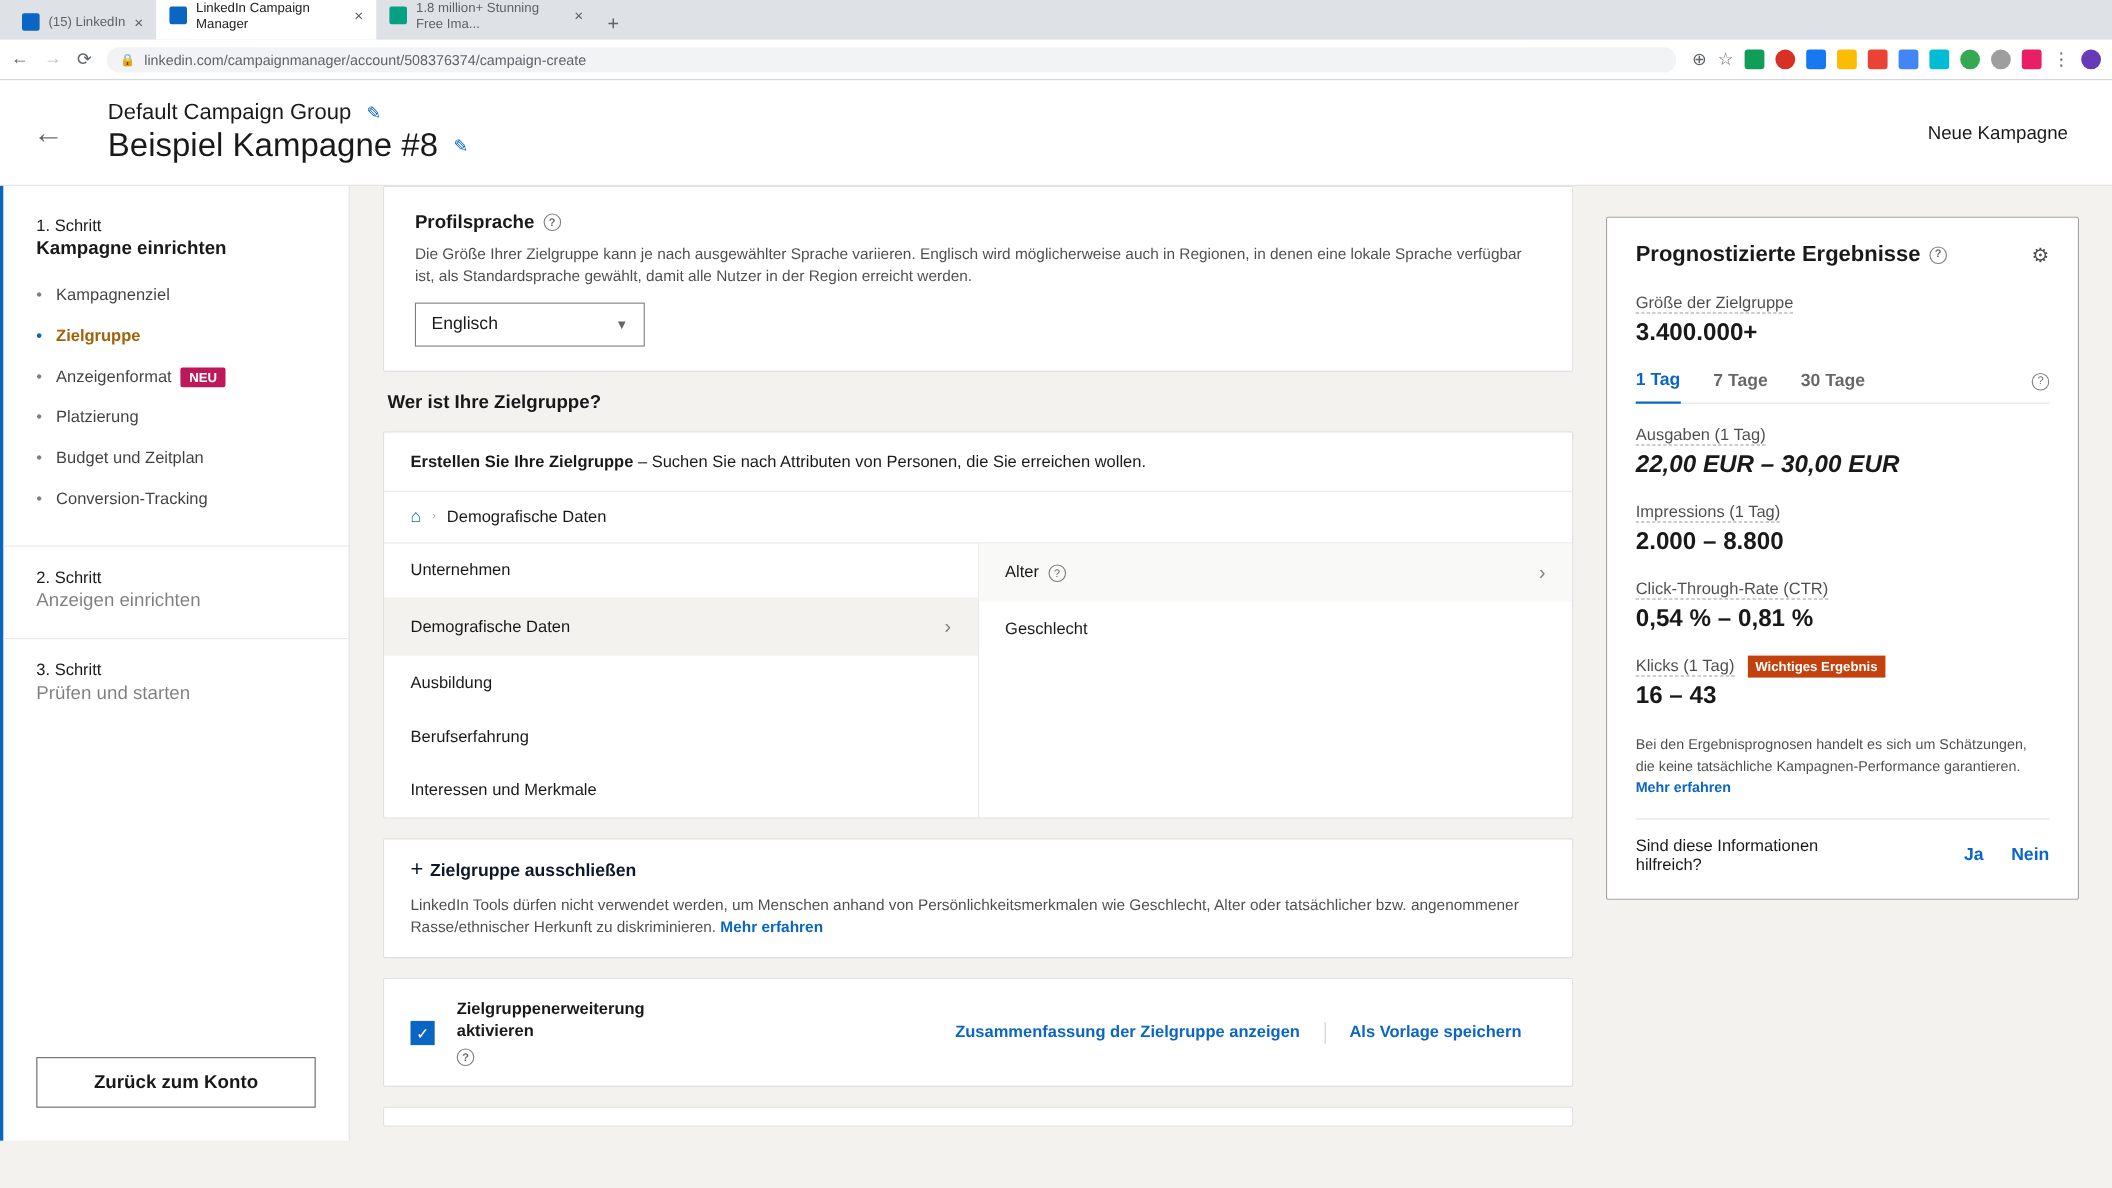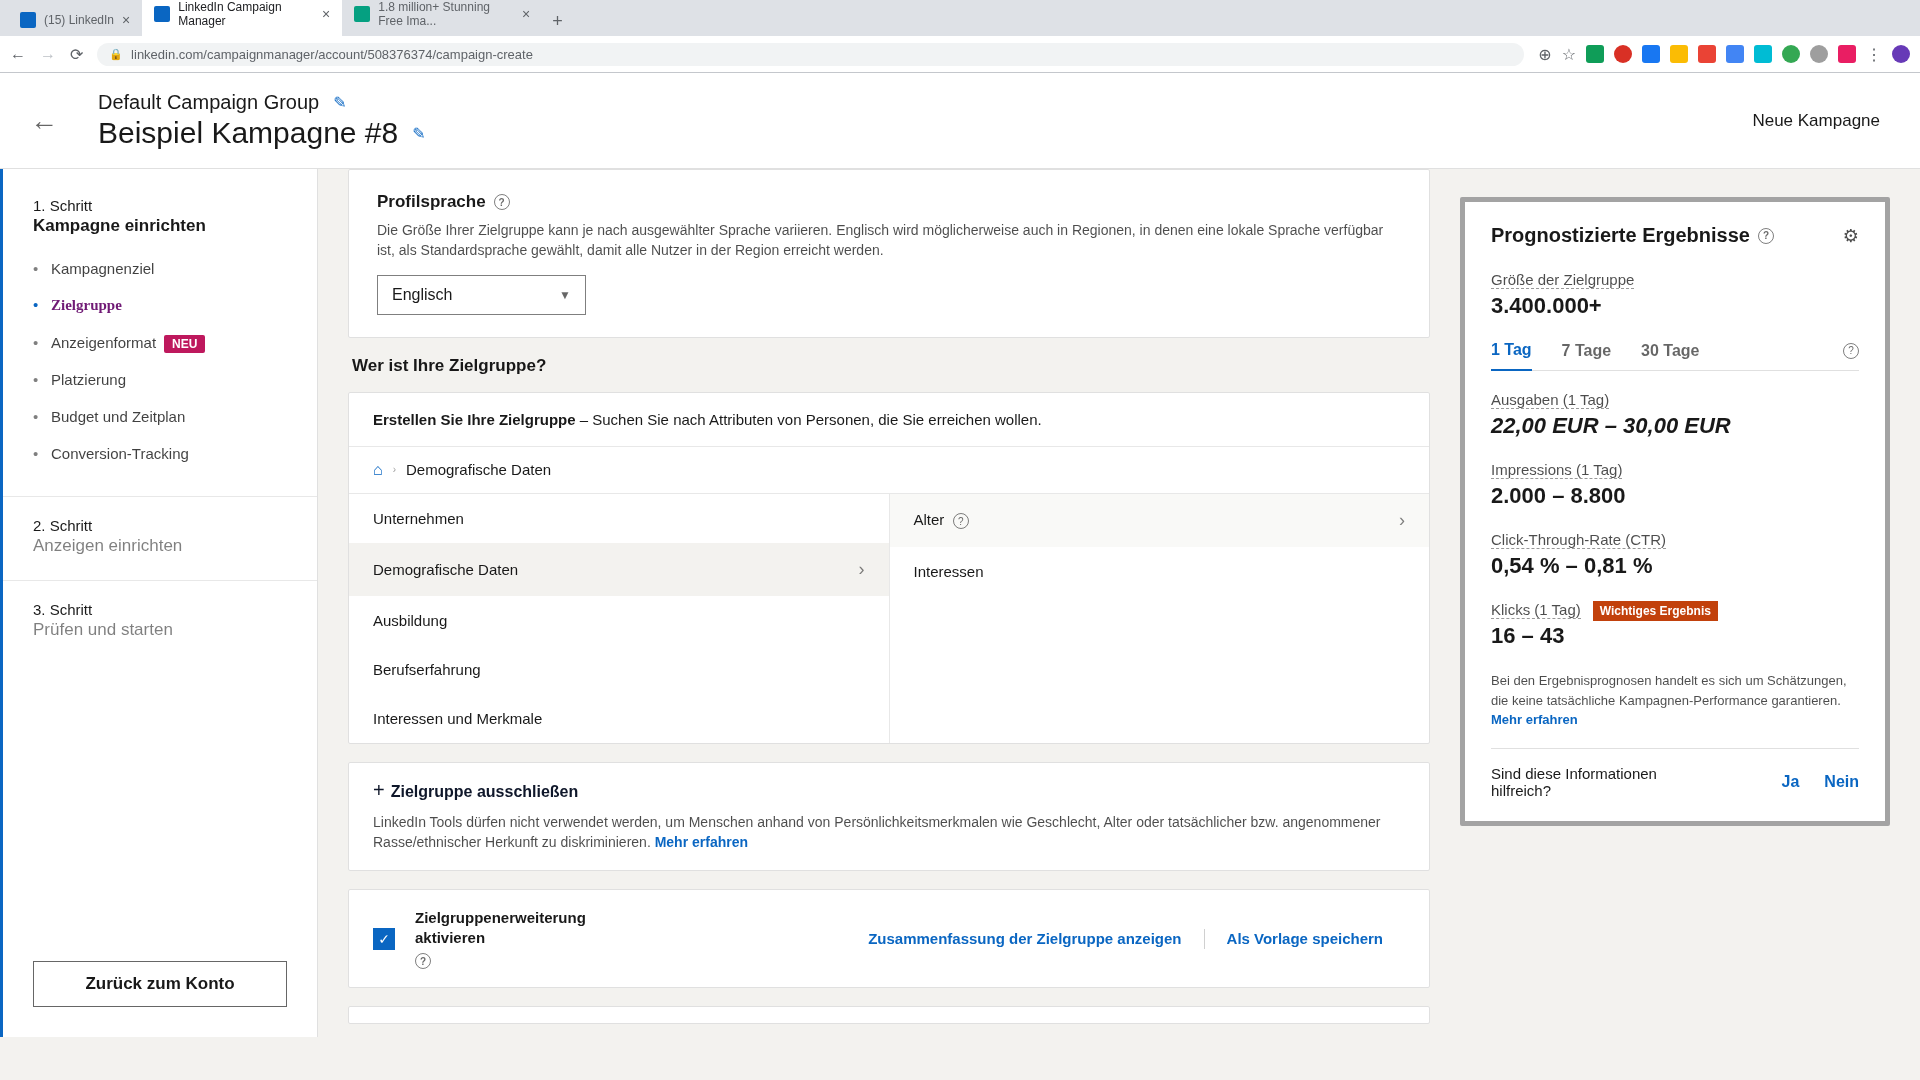--- a/index.html
+++ b/index.html
@@ -35,21 +35,21 @@
 
 .app-body { display: flex; height: calc(1080px - 72px - 140px); }
 .sidebar { width: 318px; background: #fff; border-right: 1px solid #e0e0e0; border-left: 3px solid #0a66c2; padding-top: 28px; display: flex; flex-direction: column; }
 .step-block { padding: 0 30px 24px 30px; border-bottom: 1px solid #e8e8e8; margin-bottom: 20px; }
 .step-label { font-size: 15px; color: rgba(0,0,0,0.9); margin-bottom: 2px; }
 .step-title { font-size: 17px; font-weight: 600; color: rgba(0,0,0,0.9); }
 .step-title.muted { font-weight: 400; color: rgba(0,0,0,0.5); }
 .substeps { list-style: none; margin-top: 14px; }
 .substeps li { padding: 10px 0 10px 18px; font-size: 15px; color: rgba(0,0,0,0.75); position: relative; cursor: pointer; }
 .substeps li::before { content: "•"; position: absolute; left: 0; color: rgba(0,0,0,0.5); }
-.substeps li.active { color: #701a75; font-weight: 600; font-family: Liberation Serif, serif; }
+.substeps li.active { color: #a16207; font-weight: 600; }
 .substeps li.active::before { color: #0a66c2; }
 .badge-new { background: #be185d; color: #fff; font-size: 12px; font-weight: 600; padding: 2px 8px; border-radius: 2px; margin-left: 8px; }
 .back-account { margin: auto 30px 30px 30px; border: 1px solid rgba(0,0,0,0.6); background: #fff; padding: 12px; font-size: 17px; font-weight: 600; text-align: center; cursor: pointer; }
 
 .main { flex: 1; padding: 0 30px 30px 30px; overflow-y: auto; }
 .card { background: #fff; border: 1px solid #e0e0e0; border-radius: 2px; margin-bottom: 18px; }
 .card-pad { padding: 22px 28px; }
 
 .section-title { font-size: 17px; font-weight: 600; display: flex; align-items: center; gap: 8px; margin-bottom: 8px; }
 .help { width: 16px; height: 16px; border: 1px solid rgba(0,0,0,0.5); border-radius: 50%; display: inline-flex; align-items: center; justify-content: center; font-size: 10px; color: rgba(0,0,0,0.6); cursor: pointer; }
@@ -80,21 +80,21 @@
 .policy a { color: #0a66c2; font-weight: 600; text-decoration: none; cursor: pointer; }
 
 .footer-row { display: flex; align-items: center; padding: 18px 24px; gap: 20px; }
 .check { width: 22px; height: 22px; background: #0a66c2; display: flex; align-items: center; justify-content: center; color: #fff; font-size: 14px; cursor: pointer; flex-shrink: 0; }
 .check-label { font-size: 15px; font-weight: 600; line-height: 1.3; max-width: 210px; display: flex; align-items: center; gap: 6px; flex-wrap: wrap; }
 .footer-links { margin-left: auto; display: flex; align-items: center; }
 .footer-links span { color: #0a66c2; font-weight: 600; font-size: 15px; padding: 0 22px; cursor: pointer; }
 .footer-links .divider { width: 1px; height: 20px; background: #d0d0d0; }
 
 .forecast { width: 460px; padding: 28px 30px 0 0; }
-.fc-card { background: #fff; border: 5px solid #a3a3a3; border-radius: 2px; padding: 22px 26px; }
+.fc-card { background: #fff; border: 1px solid #a3a3a3; border-radius: 2px; padding: 22px 26px; }
 .fc-head { display: flex; align-items: center; justify-content: space-between; margin-bottom: 24px; }
 .fc-title { font-size: 20px; font-weight: 600; display: flex; align-items: center; gap: 8px; }
 .gear { font-size: 18px; color: rgba(0,0,0,0.7); cursor: pointer; }
 .metric-label { font-size: 15px; color: rgba(0,0,0,0.7); border-bottom: 1px dashed rgba(0,0,0,0.4); display: inline-block; margin-bottom: 4px; }
 .metric-val { font-size: 22px; font-weight: 600; margin-bottom: 22px; }
 .metric-val.italic { font-style: italic; }
 .tabs { display: flex; gap: 30px; border-bottom: 1px solid #e0e0e0; margin-bottom: 20px; align-items: center; }
 .tabs .t { padding-bottom: 10px; font-size: 16px; font-weight: 600; color: rgba(0,0,0,0.6); cursor: pointer; }
 .tabs .t.active { color: #0a66c2; border-bottom: 2px solid #0a66c2; margin-bottom: -1px; }
 .tabs .help { margin-left: auto; margin-bottom: 10px; }
@@ -238,21 +238,21 @@
           <div class="cat-item">
               <span>Interessen und Merkmale</span>
             </div>
         </div>
         <div class="col">
           <div class="cat-item hover">
               <span><span>Alter</span> &nbsp;<span class="help">?</span></span>
               <span class="chev">›</span>
             </div>
           <div class="cat-item">
-              <span>Interessen</span>
+              <span>Geschlecht</span>
             </div>
         </div>
       </div>
     </div>
 
     <div class="card">
       <div class="exclude-row">
         <span class="exclude-link"><span class="plus">+</span><span>Zielgruppe ausschließen</span></span>
       </div>
       <div class="policy">

